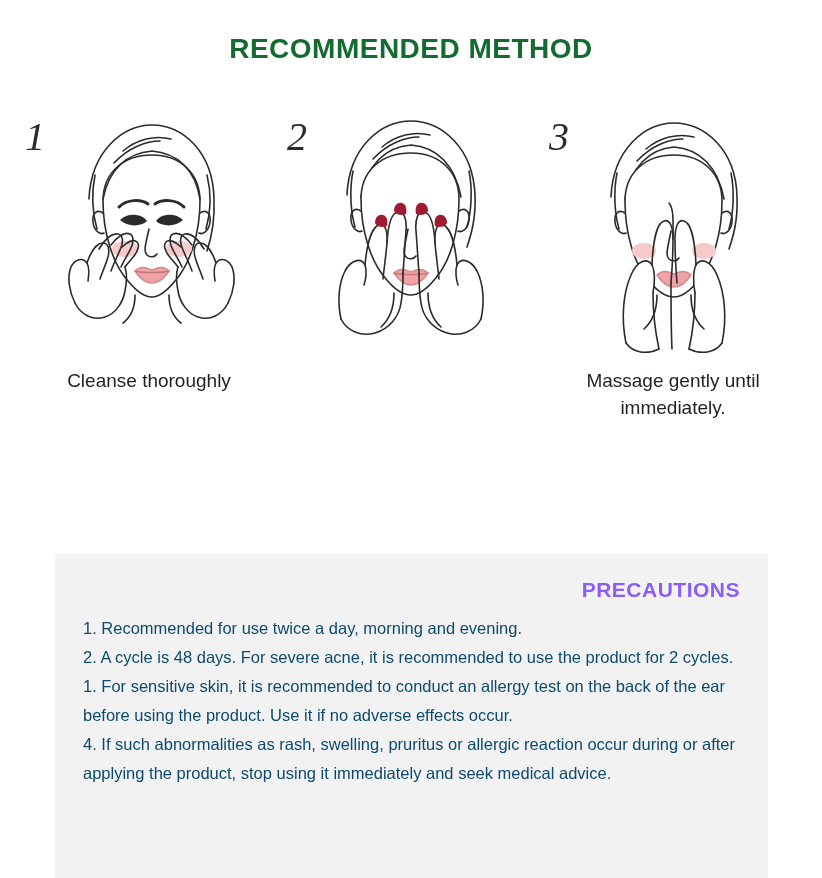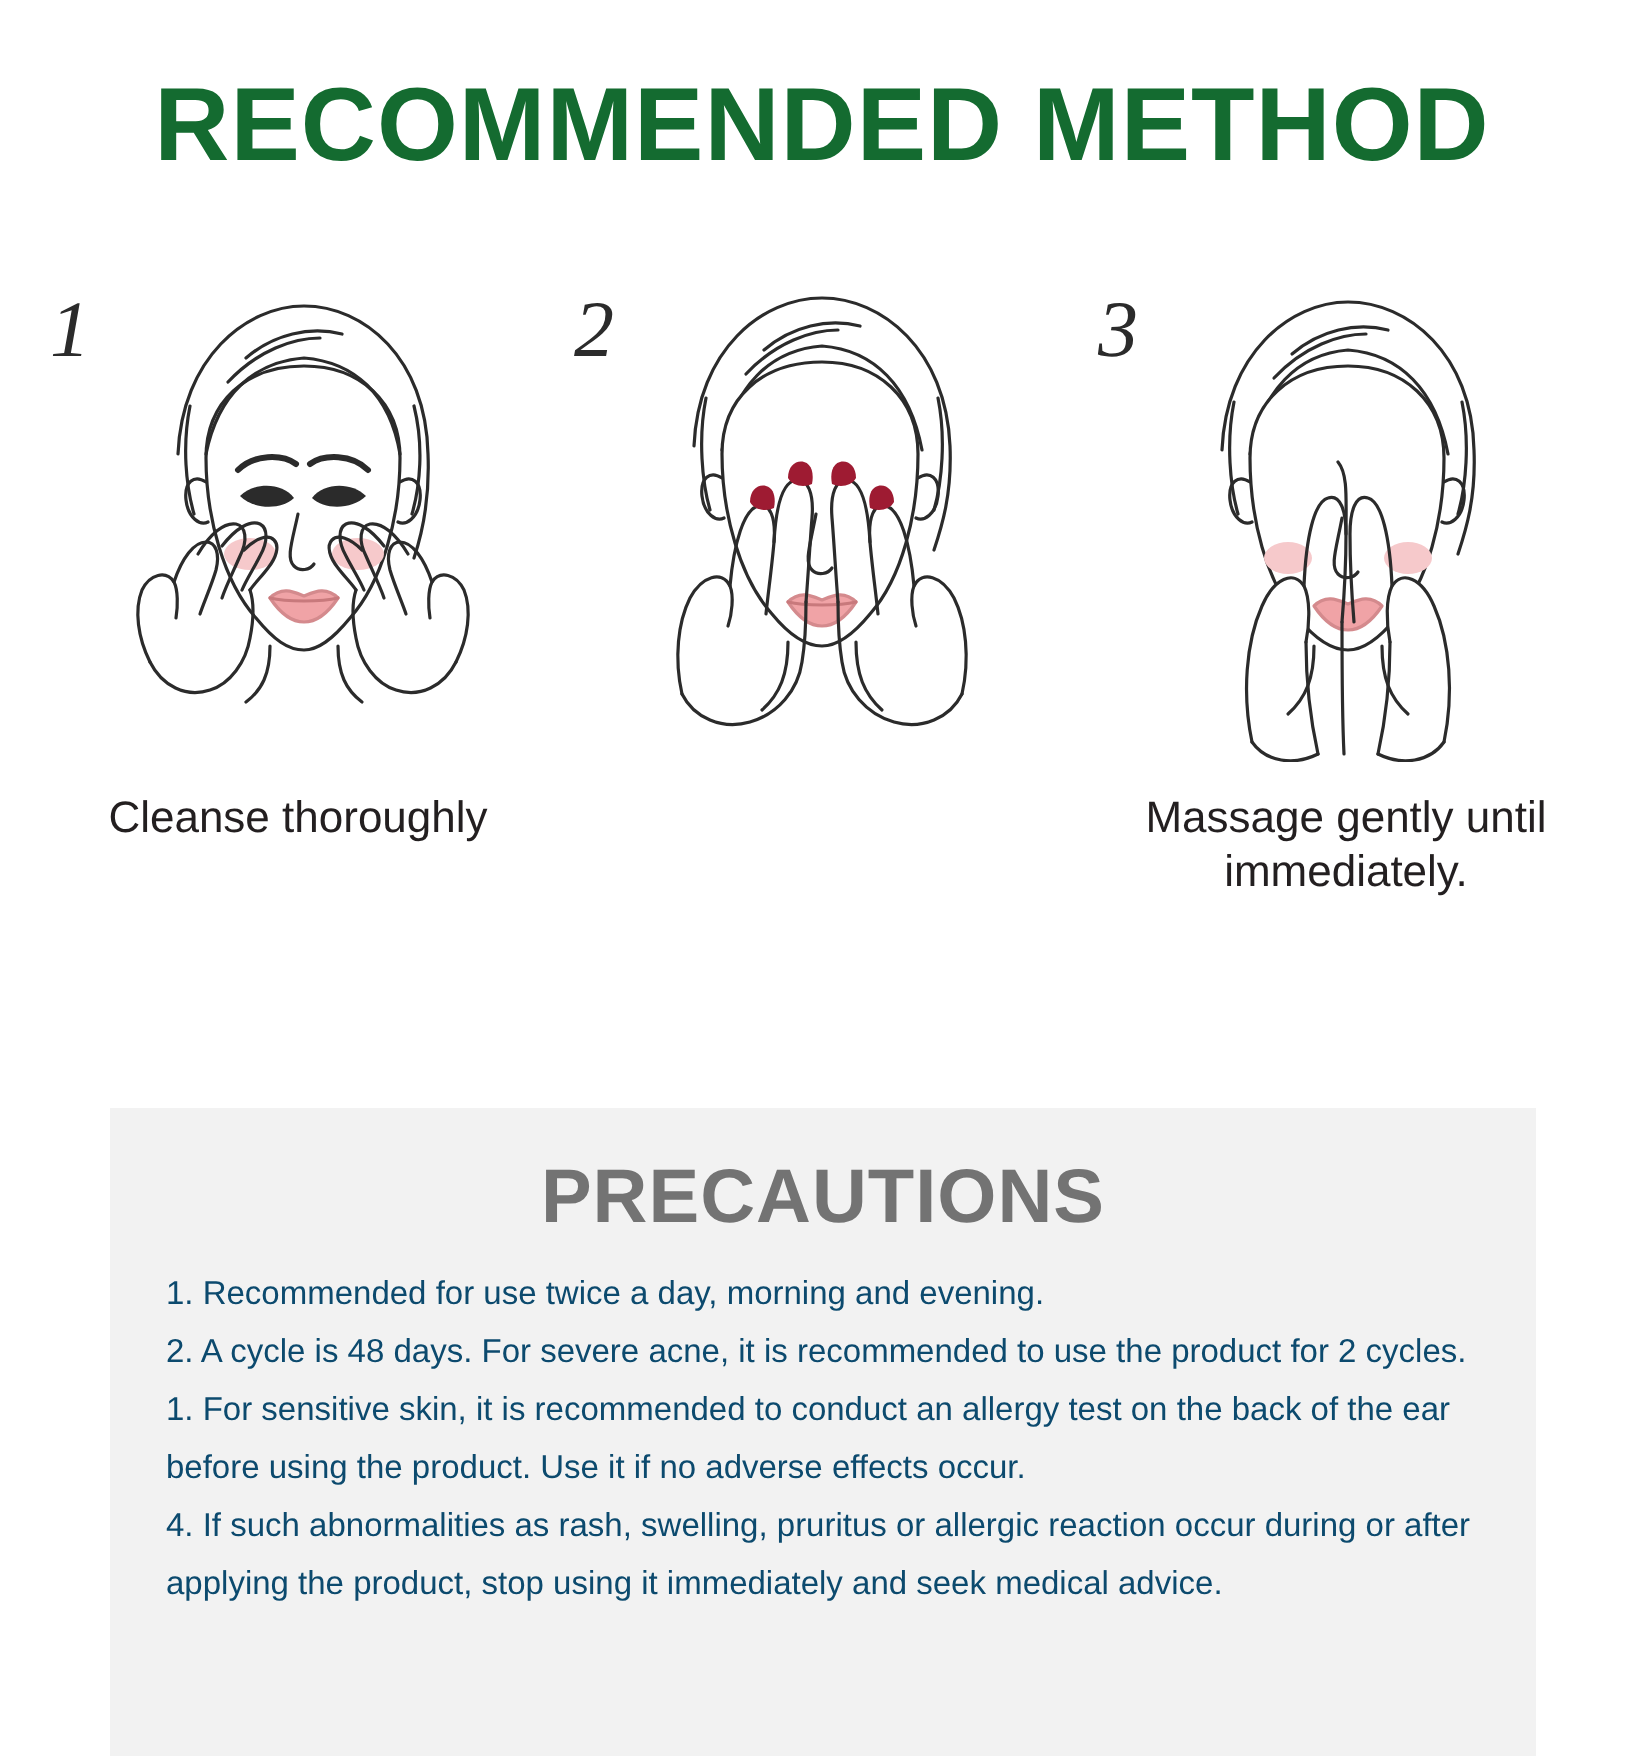--- a/index.html
+++ b/index.html
@@ -15,21 +15,21 @@
     overflow: hidden;
   }
   .page {
     position: relative;
     width: 822px;
     height: 878px;
     box-sizing: border-box;
   }
   .main-title {
     text-align: center;
-    font-size: 52px;
+    font-size: 28px;
     font-weight: bold;
     letter-spacing: 0.5px;
     color: #146b30;
     margin: 33px 0 0 0;
     font-family: "Liberation Sans", sans-serif;
   }
   .steps {
     display: flex;
     justify-content: space-between;
     align-items: flex-start;
@@ -54,39 +54,39 @@
     top: 14px;
     font-family: "Liberation Serif", serif;
     font-style: italic;
     font-size: 40px;
     color: #2b2b2b;
     line-height: 1;
   }
   .step-caption {
     margin-top: 14px;
     text-align: center;
-    font-size: 22px;
+    font-size: 19px;
     line-height: 27px;
     color: #231f20;
   }
   .precautions {
     position: absolute;
     left: 55px;
     top: 521px;
     width: 713px;
     height: 330px;
     background: #f2f2f2;
     box-sizing: border-box;
     padding: 18px 28px 10px 28px;
   }
   .prec-title {
-    text-align: center;
-    font-size: 38px;
+    text-align: right;
+    font-size: 21px;
     font-weight: bold;
-    color: #737373;
+    color: #8b5cf6;
     margin: 6px 0 12px 0;
     letter-spacing: 0.5px;
   }
   .prec-list {
     margin: 0;
     padding: 0;
     list-style: none;
   }
   .prec-item {
     font-size: 16.5px;

